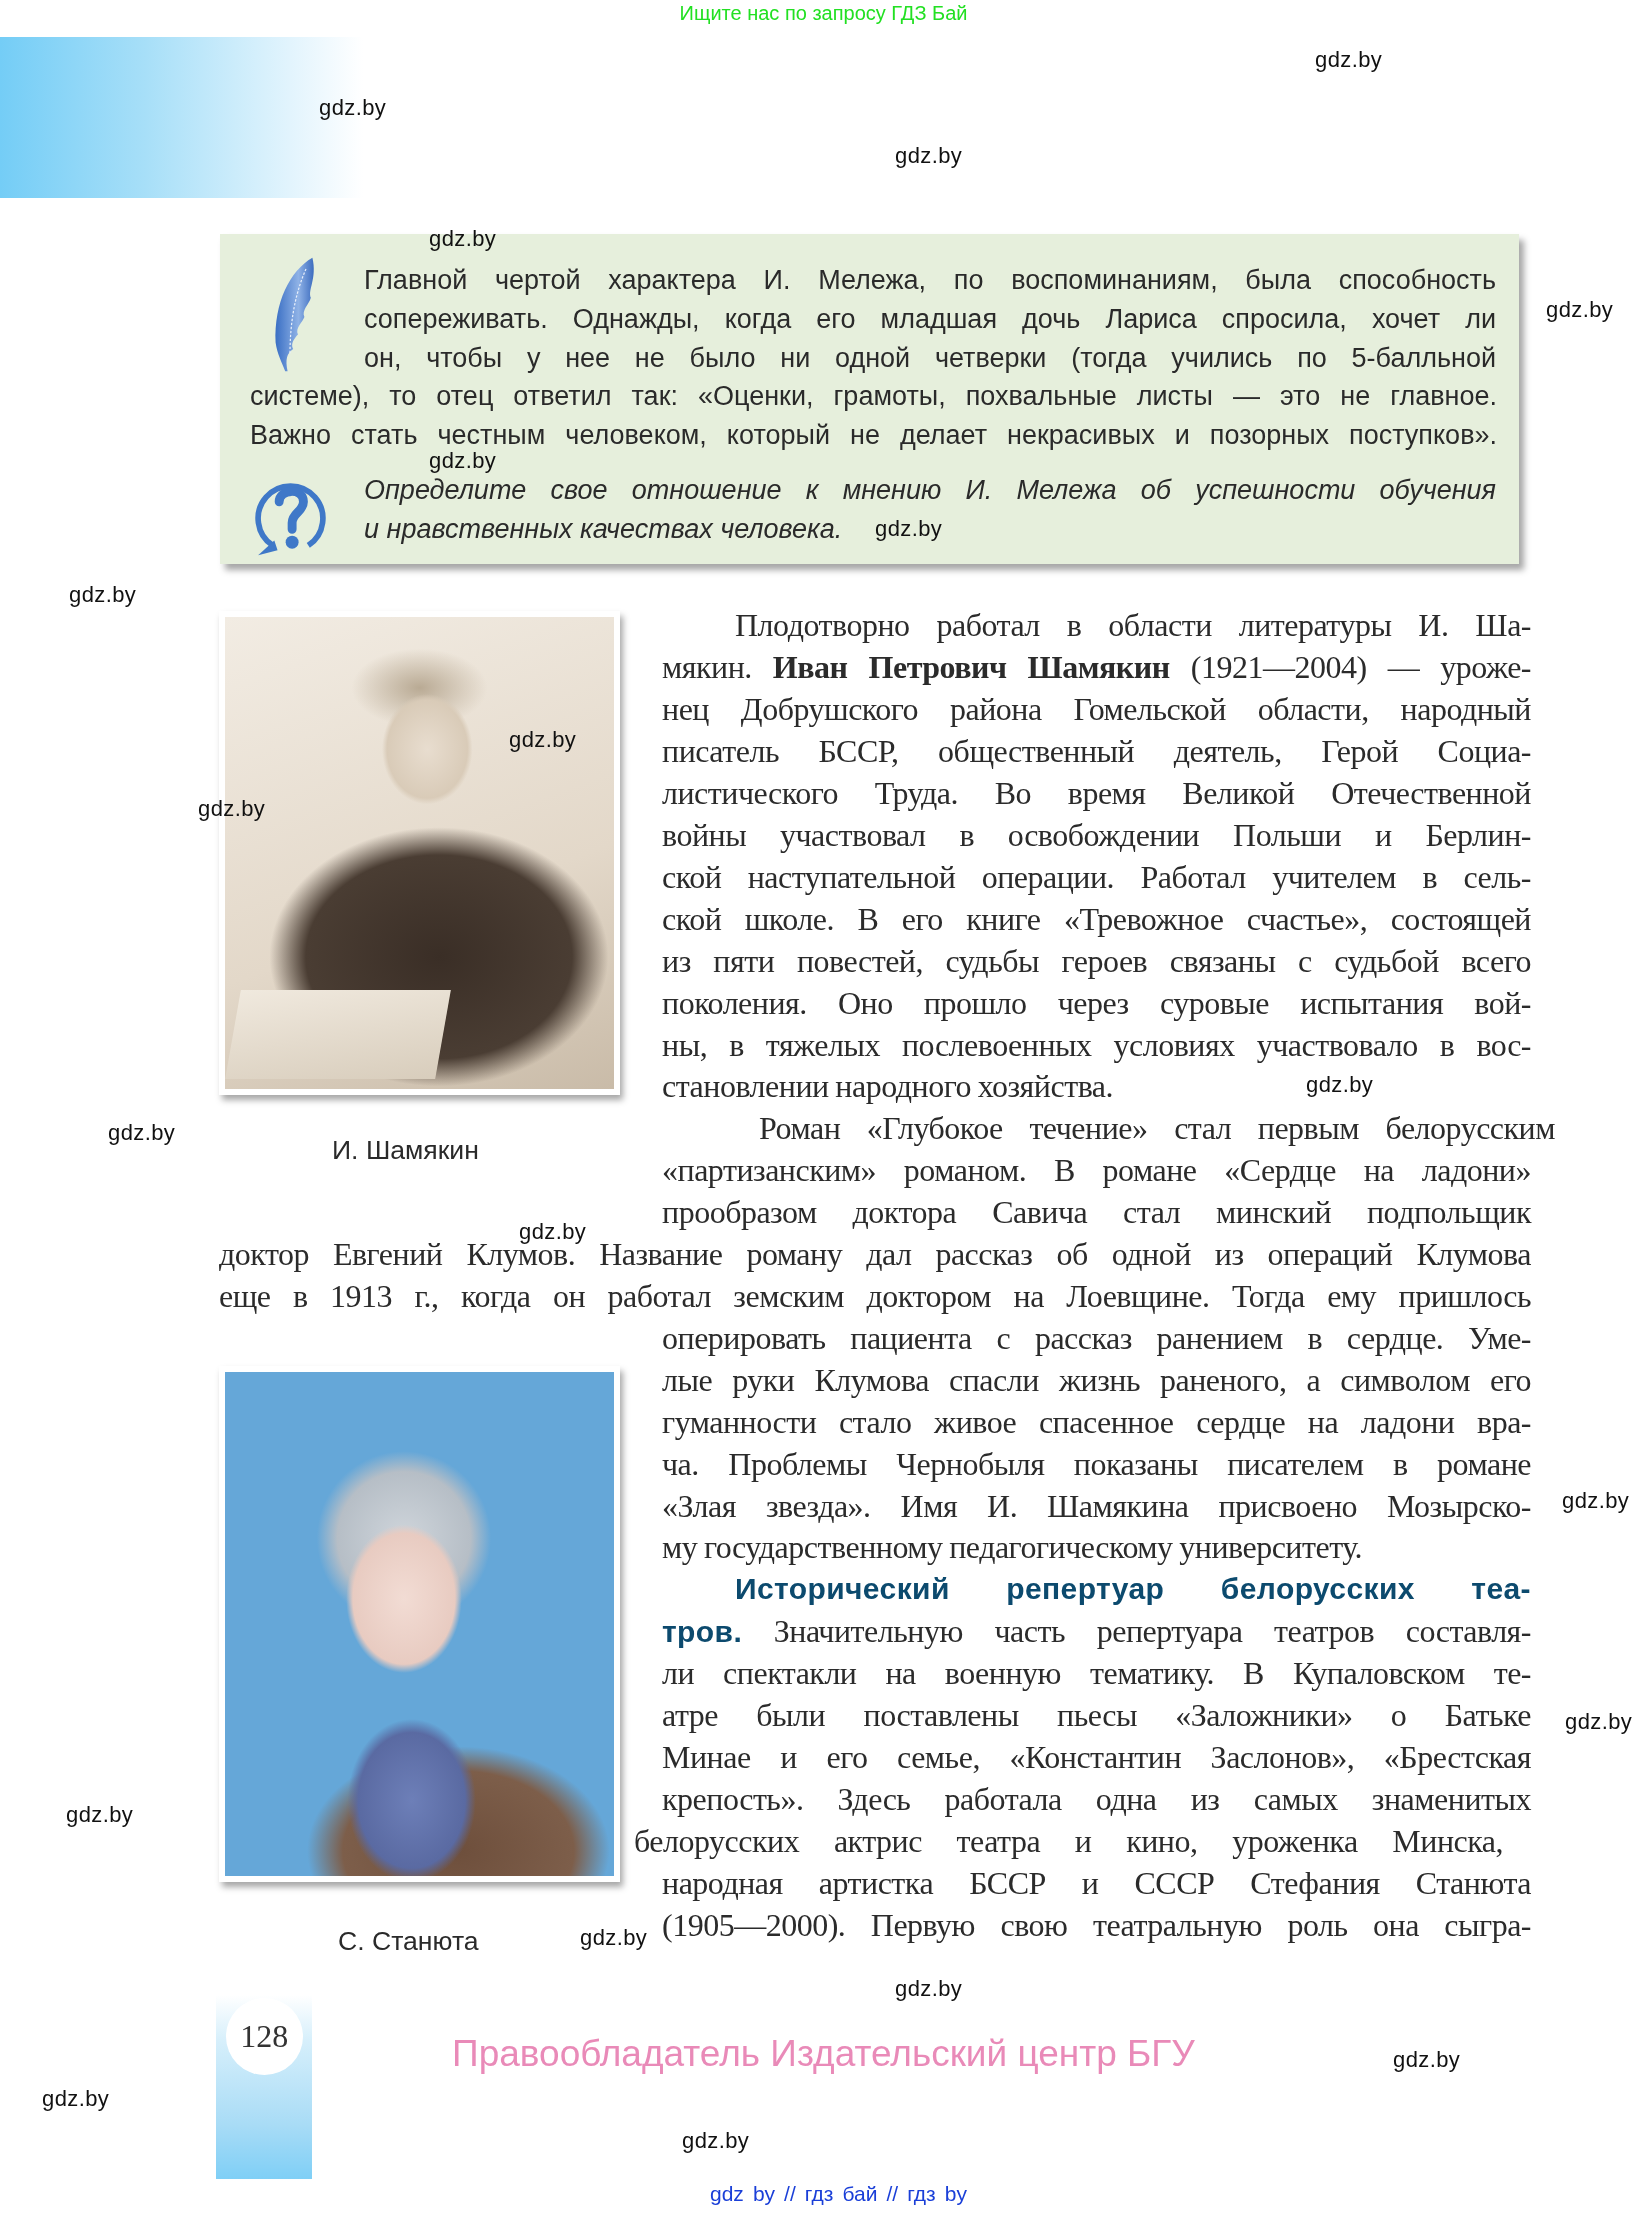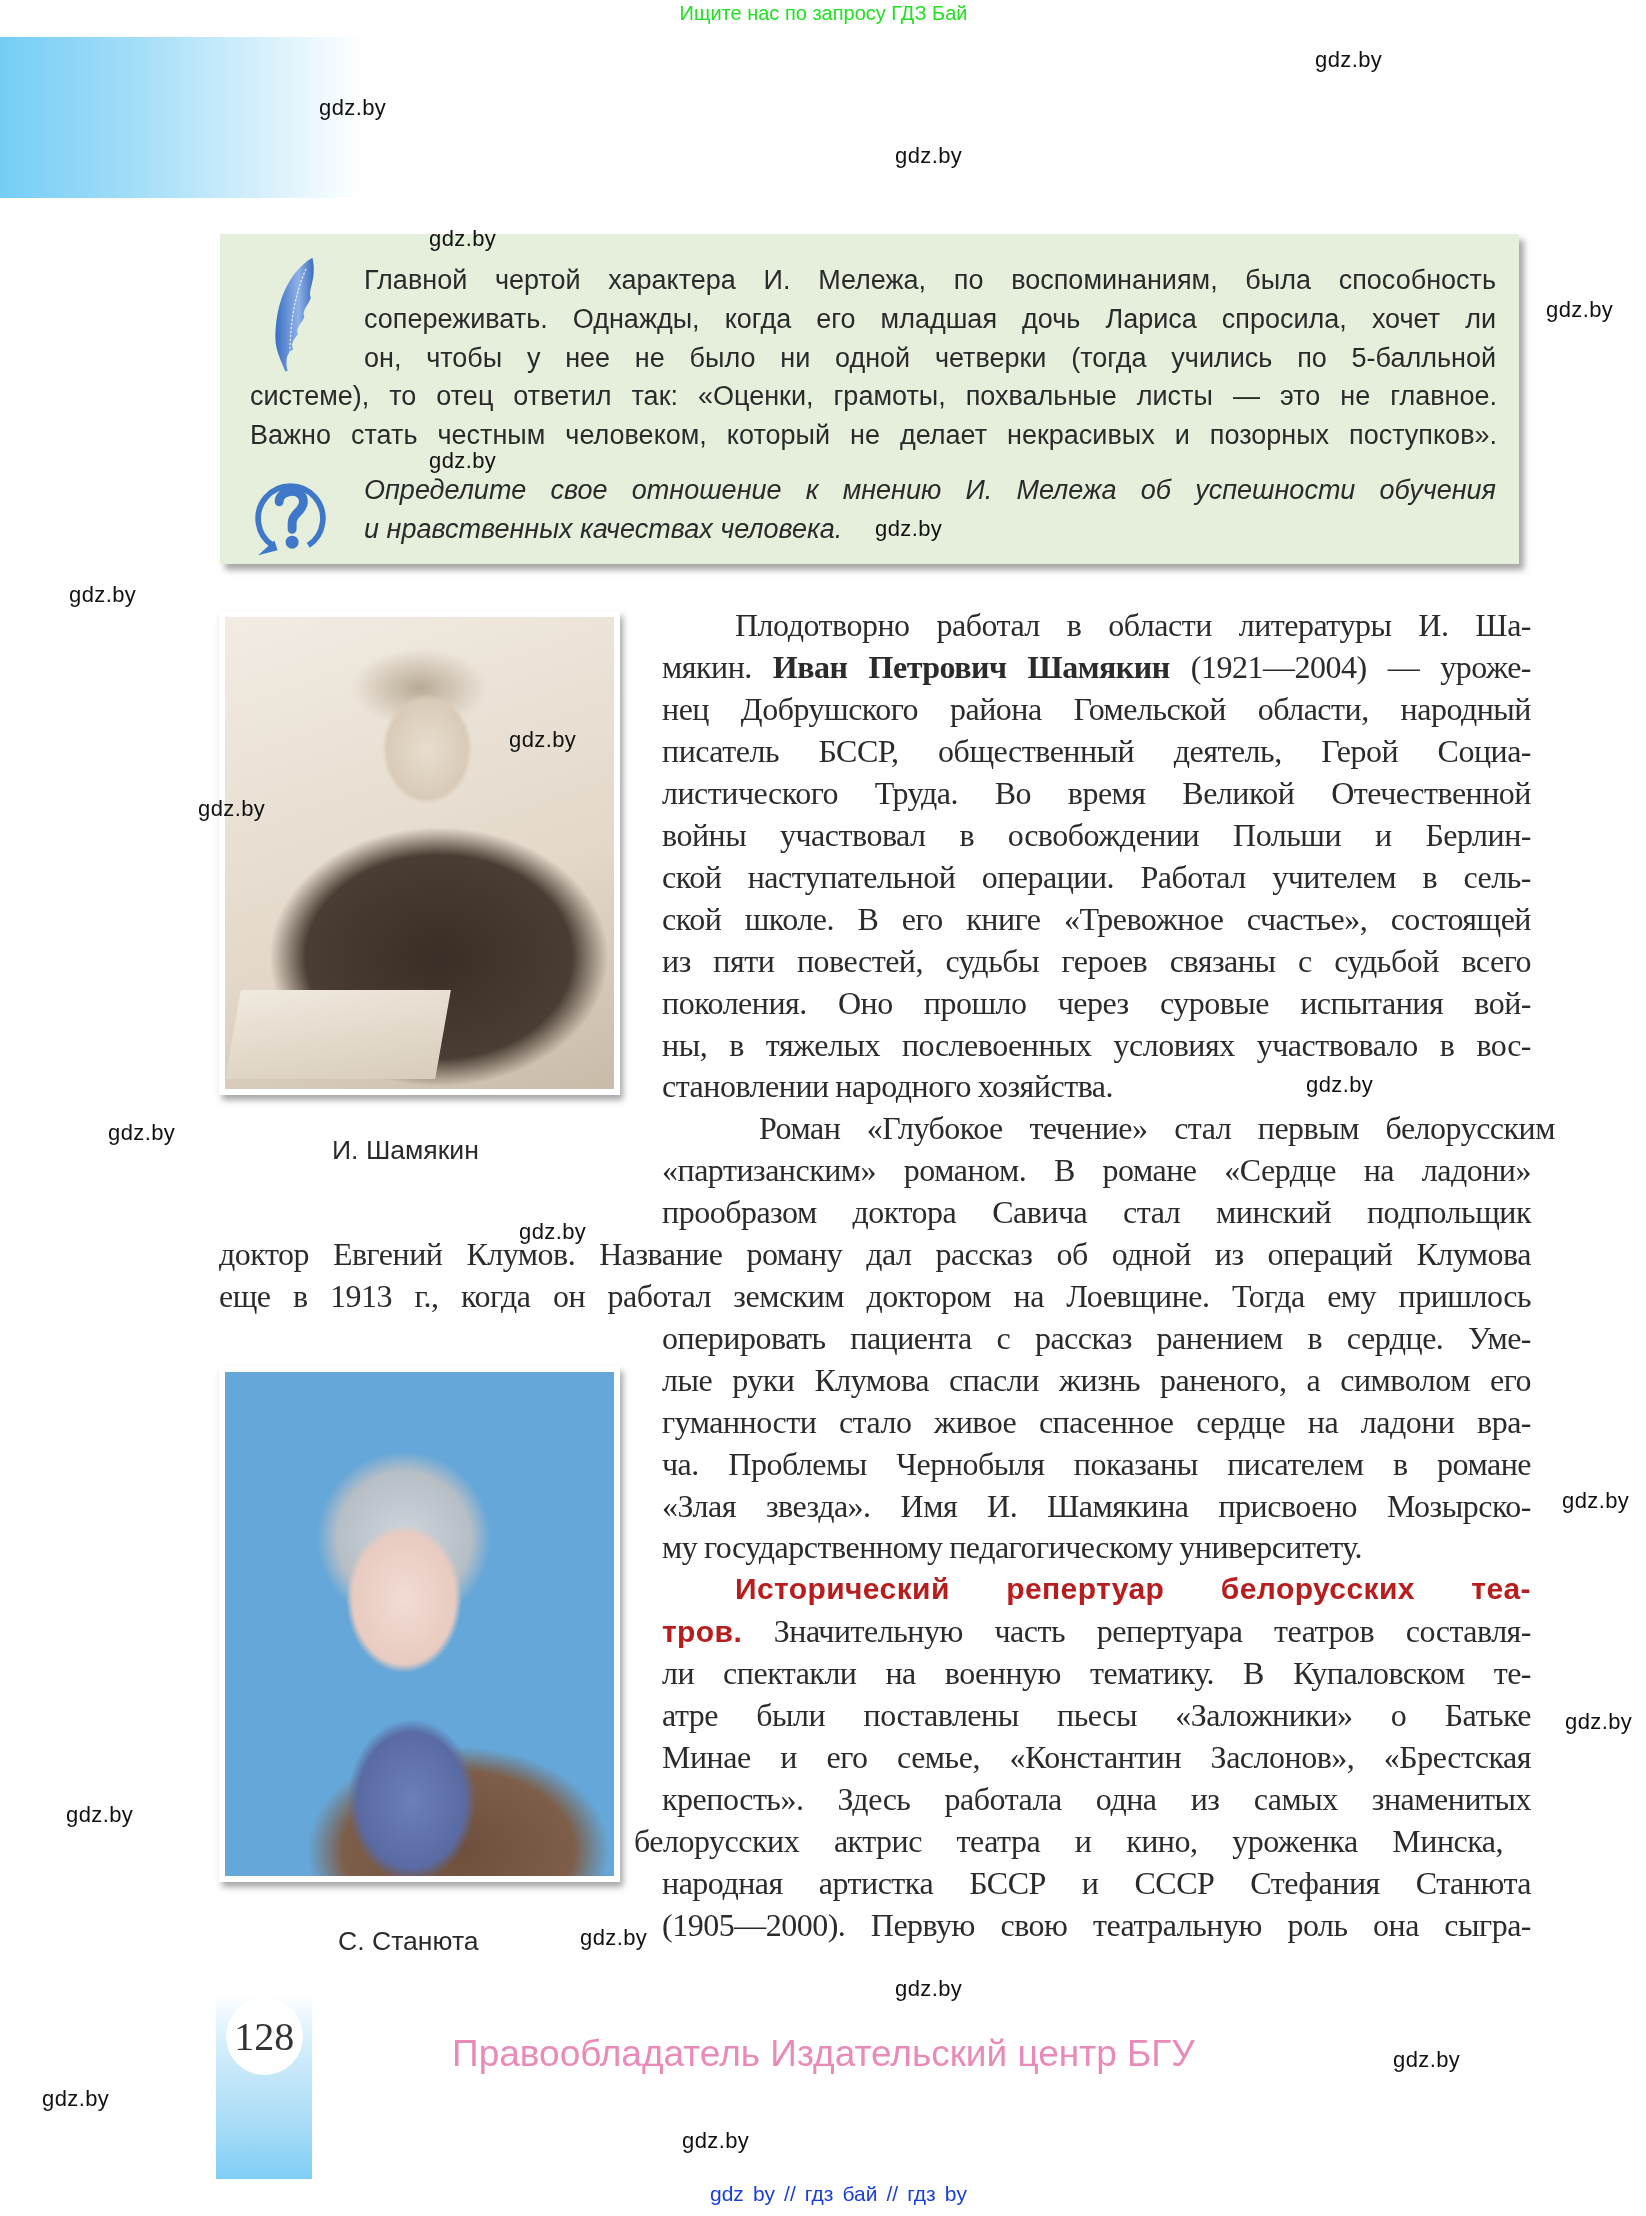--- a/index.html
+++ b/index.html
@@ -33,21 +33,21 @@
   }
   .callout-text .line { display:block; white-space:nowrap; text-align:justify; text-align-last:justify; }
   .callout-q { font-style:italic; }
   .feather-icon { left:266px; top:254px; width:56px; height:121px; }
   .question-icon { left:250px; top:471px; width:81px; height:89px; }
 
   .body-lines { font-size:32px; line-height:42px; color:#2b2b2b; }
   .bl { position:absolute; white-space:nowrap; text-align:justify; text-align-last:justify; letter-spacing:-0.5px; word-spacing:-0.8px; }
   .bl.last { text-align-last:left; }
   .bold { font-weight:bold; }
-  .red-heading { font-family:"Liberation Sans", sans-serif; font-weight:bold; color:#b91c1c; letter-spacing:0.4px; }
+  .red-heading { font-family:"Liberation Sans", sans-serif; font-weight:bold; color:#0c4a6e; letter-spacing:0.4px; }
 
   .photo-frame {
     background:#fff; box-shadow: 3.2px 4.8px 6.4px rgba(0,0,0,0.35);
   }
   .photo1 {
     left:219px; top:611px; width:401px; height:484px;
   }
   .photo1-inner {
     position:absolute; left:6.4px; top:6.4px; right:6.4px; bottom:6.4px;
     background:
@@ -77,21 +77,21 @@
     font-family:"Liberation Sans", sans-serif; font-size:26.6px; color:#2a2a2a; white-space:nowrap;
   }
   .page-strip {
     left:216px; top:1995px; width:96px; height:184px;
     background:linear-gradient(to bottom, #ffffff 0%, #d6effb 25%, #a9dcf6 70%, #7fcff6 100%);
   }
   .page-circle {
     position:absolute; left:9.7px; top:3.2px; width:77px; height:77px; border-radius:50%;
     background:#fff; display:flex; align-items:center; justify-content:center;
   }
-  .page-num { font-family:"Liberation Serif", serif; font-size:40px; color:#333; }
+  .page-num { font-family:"Liberation Serif", serif; font-size:32px; color:#333; }
   .footer-copy {
     left:0; width:1647px; top:2033px; text-align:center; padding-left:0;
     font-family:"Liberation Sans", sans-serif; font-size:37px; color:#e98ab8;
   }
   .bottom-links {
     left:0; width:1647px; top:2182px; text-align:center;
     font-family:"Liberation Sans", sans-serif; font-size:21px; color:#1a3fd8; word-spacing:3.2px;margin-left:15px;
   }
 </style>
 </head>

